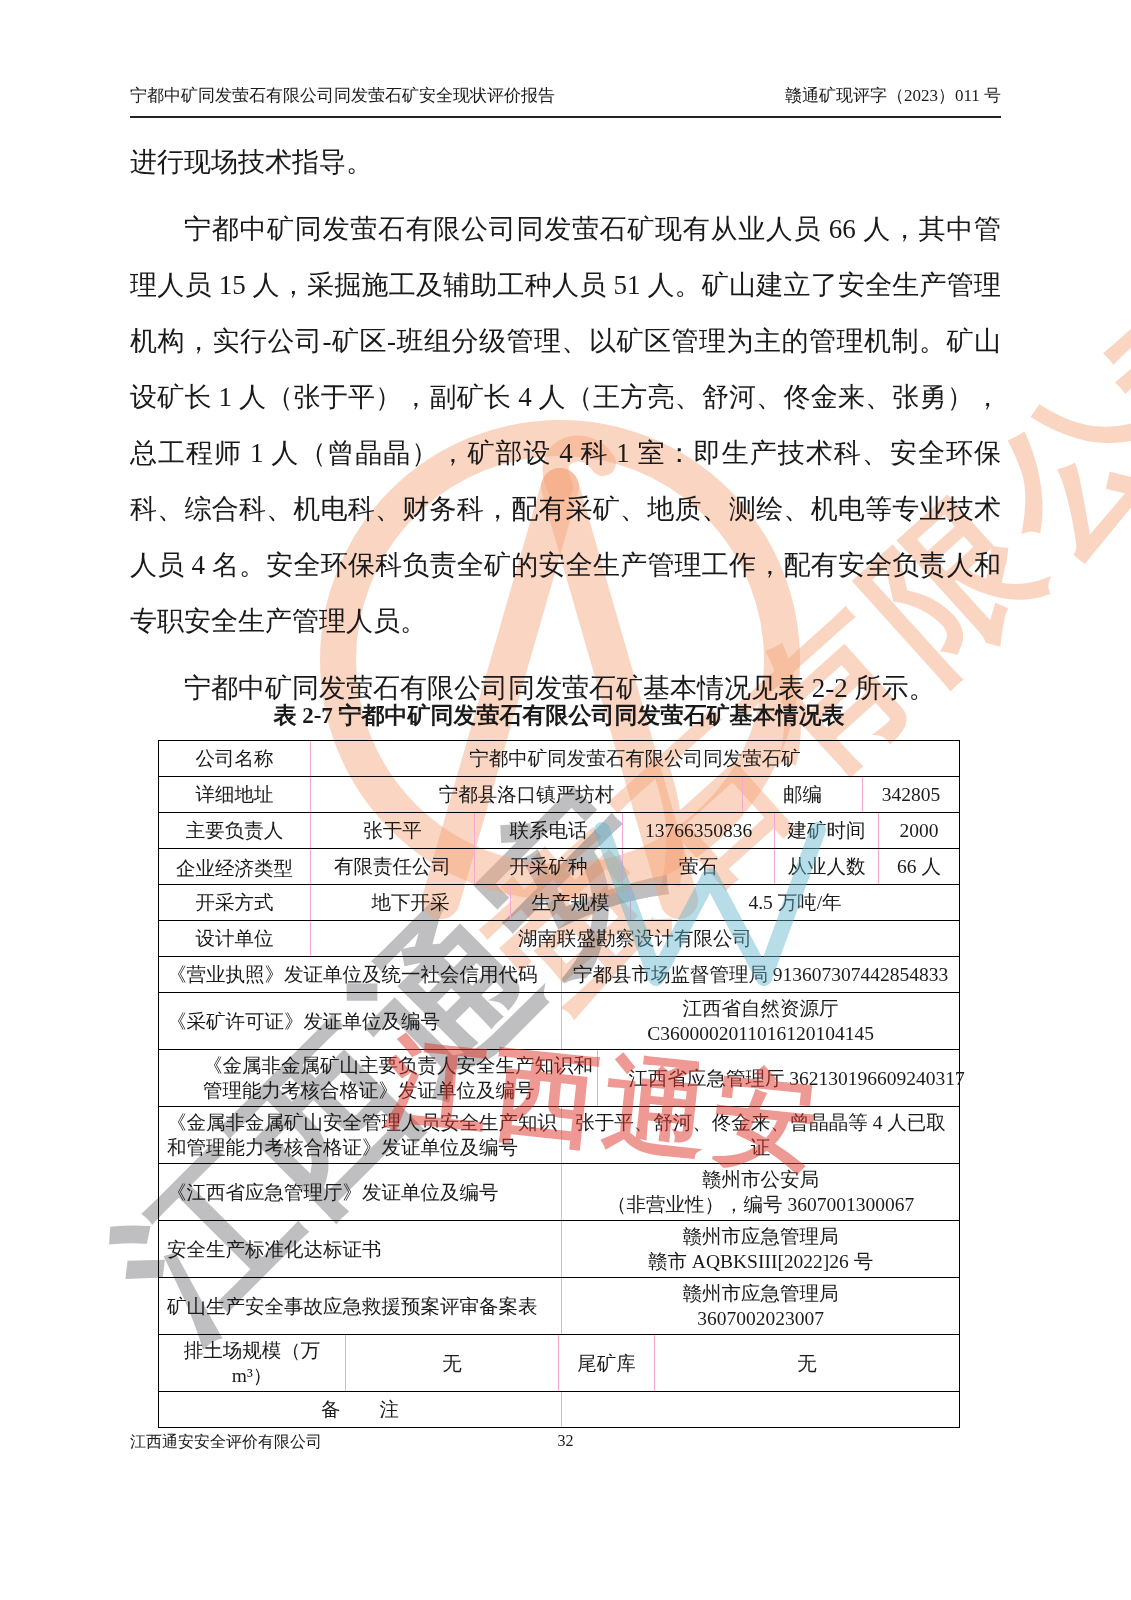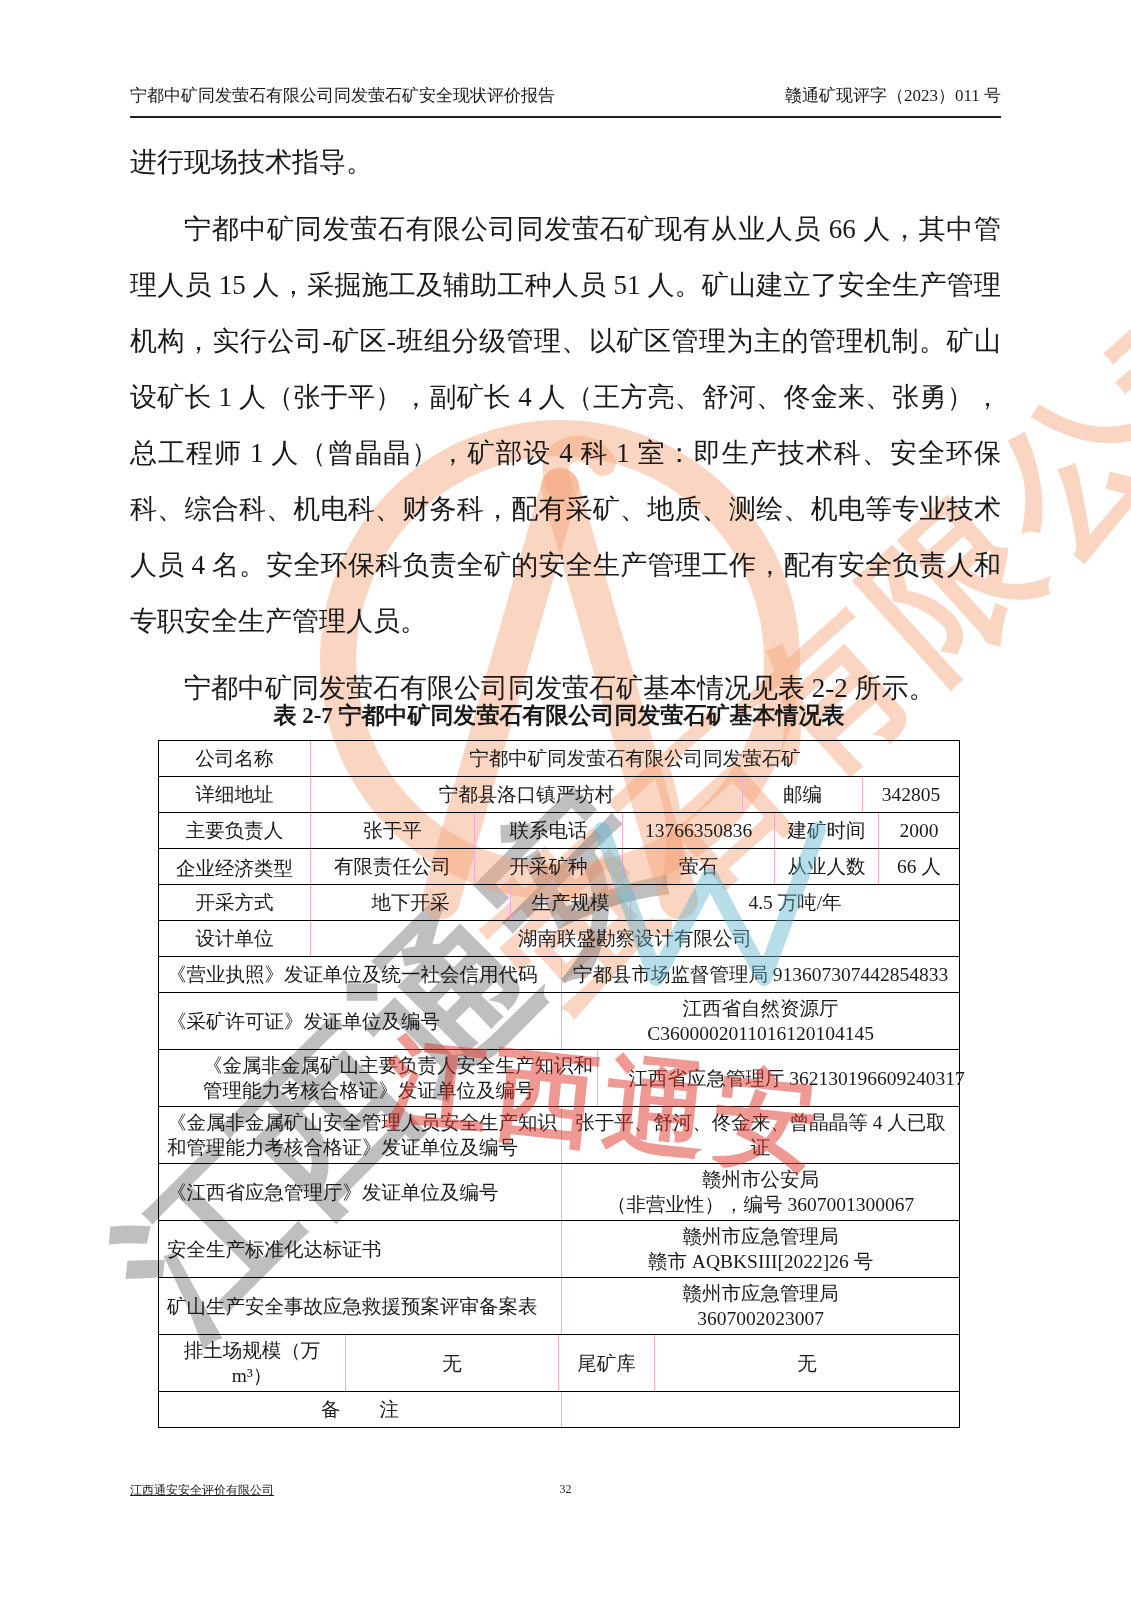--- a/index.html
+++ b/index.html
@@ -38,21 +38,21 @@
   .trow.lastrow{ border-bottom:none; }
   .tcell{
     border-right:1px solid #f9a8d4; box-sizing:border-box;
     display:flex; flex-direction:column; justify-content:center; align-items:center;
     text-align:center; padding:3px 4px; line-height:25px;
   }
   .tcell.last{ border-right:none; }
   .tcell.left{ align-items:flex-start; text-align:left; padding-left:8px; }
   
   .footer{
-    position:absolute; left:130px; top:1482px; width:871px; font-size:12px; z-index:3;text-decoration:underline;
+    position:absolute; left:130px; top:1432px; width:871px; font-size:16px; z-index:3;
   }
   .footer .pageno{ position:absolute; left:0; width:100%; text-align:center; top:0; }
   
   .wm{ position:absolute; pointer-events:none; white-space:nowrap; }
   .wm-under{ z-index:1; }
   .wm-over{ z-index:4; }
   .wm-orange-text{
     left:520px; top:870px; font-size:158px; letter-spacing:10px; font-weight:bold;
     color:rgba(244,162,119,0.45); transform:rotate(-42deg); transform-origin:0 50%;
   }

